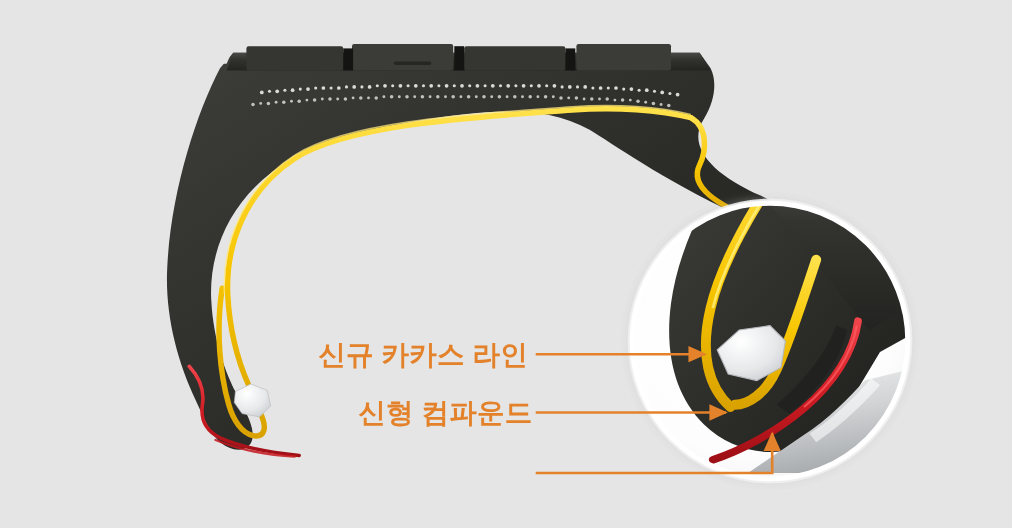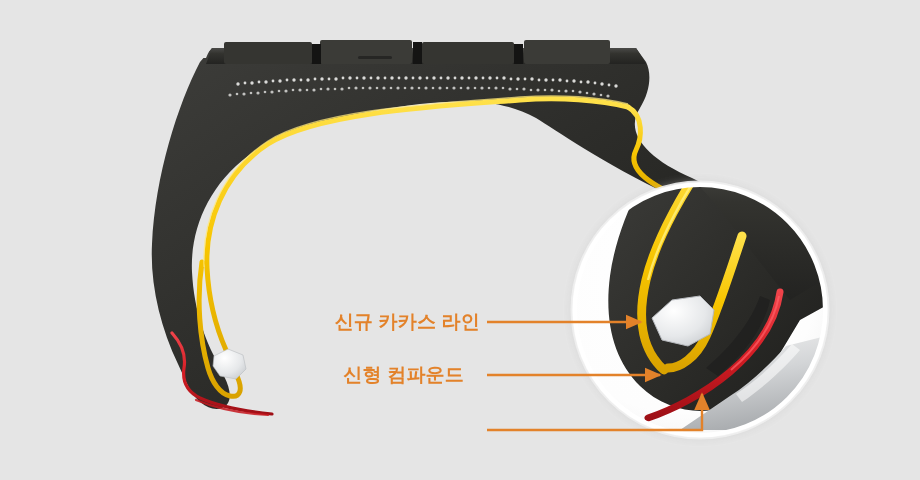--- a/index.html
+++ b/index.html
@@ -19,21 +19,21 @@
     position: absolute;
     left: 0;
     top: 0;
     width: 920px;
     height: 480px;
   }
   .lbl {
     position: absolute;
     white-space: nowrap;
     font-weight: bold;
-    font-size: 19px;
+    font-size: 25px;
     letter-spacing: 0.2px;
     color: #e3822a;
     text-align: right;
     transform: translateY(-50%);
   }
 </style>
 </head>
 <body>
 
 <div id="stage">
@@ -327,16 +327,16 @@
 
     <g stroke="#e3822a" stroke-width="2.4" fill="none">
       <line x1="487" y1="322" x2="641" y2="322" marker-end="url(#arrR)"></line>
       <line x1="487" y1="375" x2="660" y2="375" marker-end="url(#arrR)"></line>
       <path d="M487,430 L702,430 L702,394" marker-end="url(#arrU)"></path>
     </g>
   </svg>
 
   <div class="lbl" style="right:440px; top:322px;">신규 카카스 라인</div>
 
-  <div class="lbl" style="right:456px; top:375px;">신형 컴파운드</div>
+  <div class="lbl" style="right:436px; top:375px;">신형 컴파운드</div>
 
 
 </div>
 
 </body></html>

